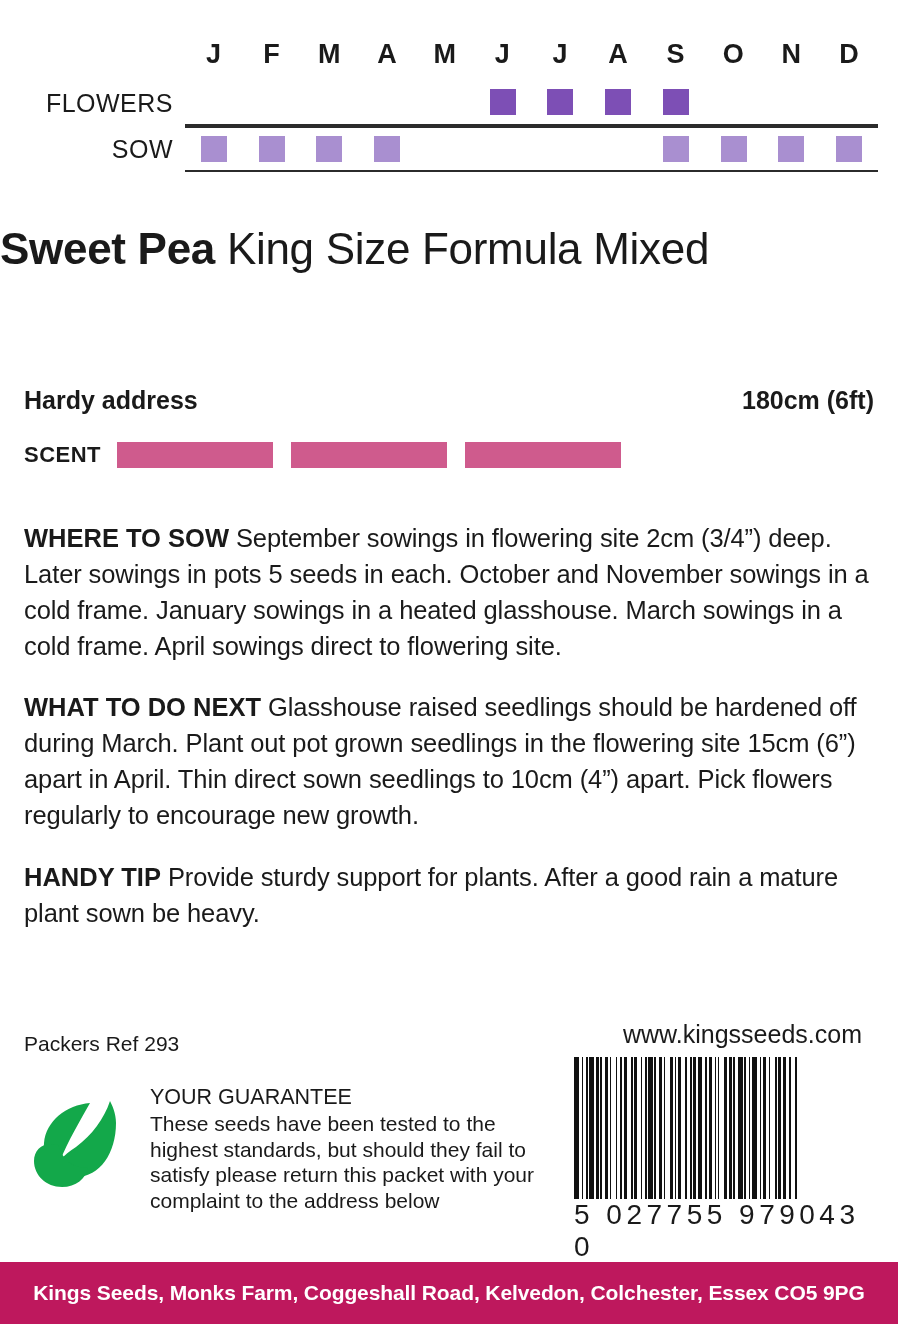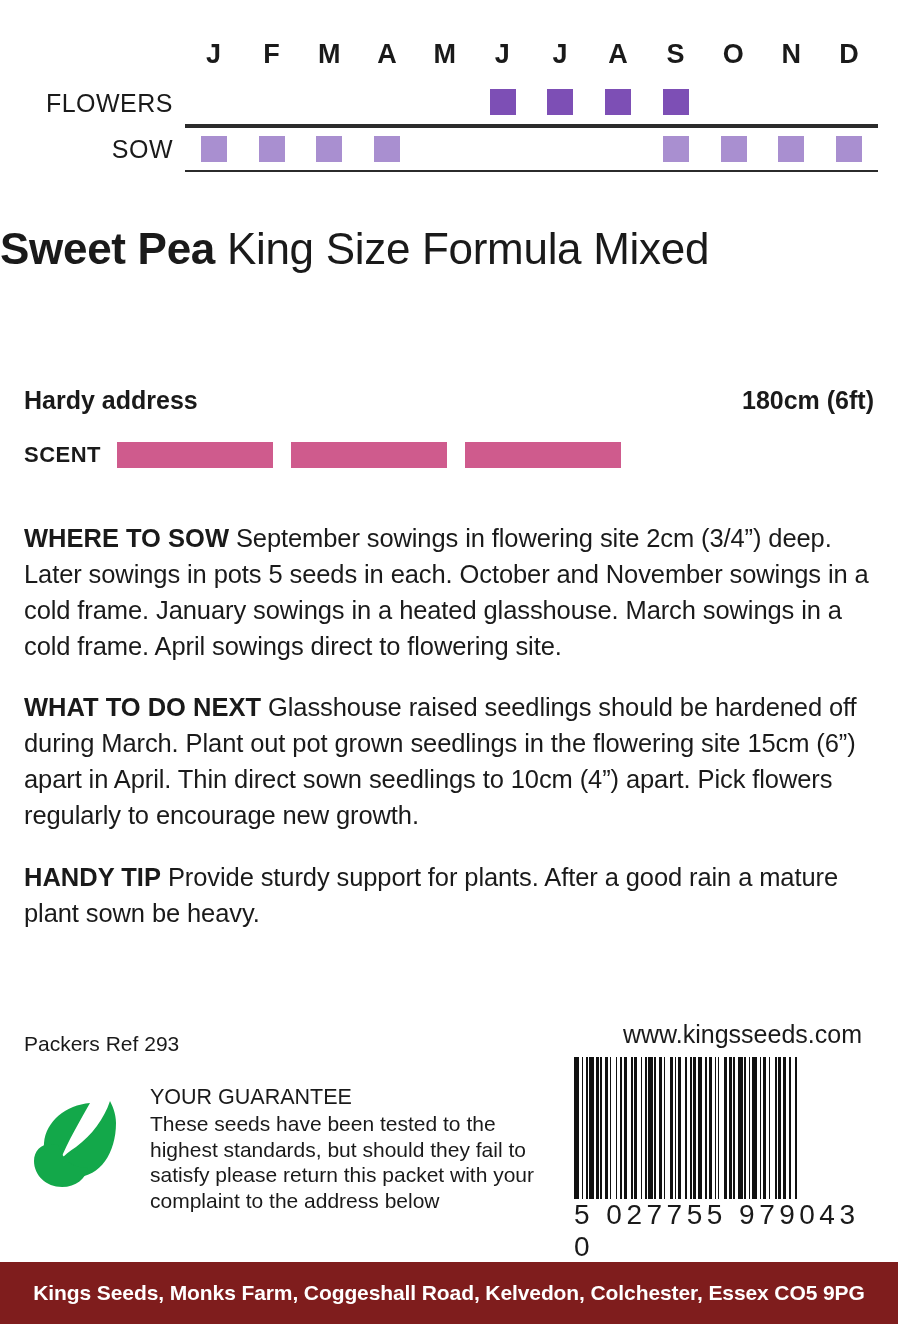--- a/index.html
+++ b/index.html
@@ -219,21 +219,21 @@
     font-family: "Liberation Sans", sans-serif;
   }
 
   
   .address-bar {
     position: absolute;
     left: 0;
     bottom: 0;
     width: 898px;
     height: 62px;
-    background: #7f1d1d;
+    background: #be185d;
     color: #ffffff;
     display: flex;
     align-items: center;
     justify-content: center;
     font-size: 21px;
     font-weight: bold;
     letter-spacing: -0.1px;
   }
 </style>
 </head>

